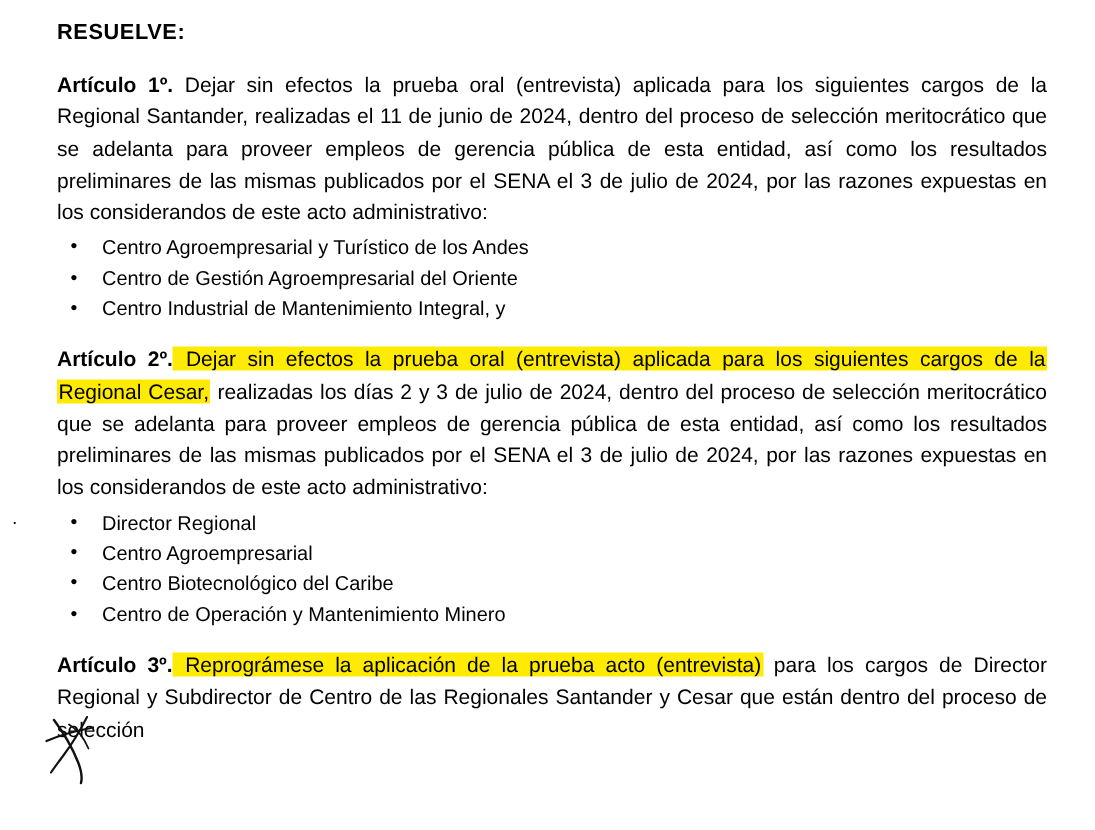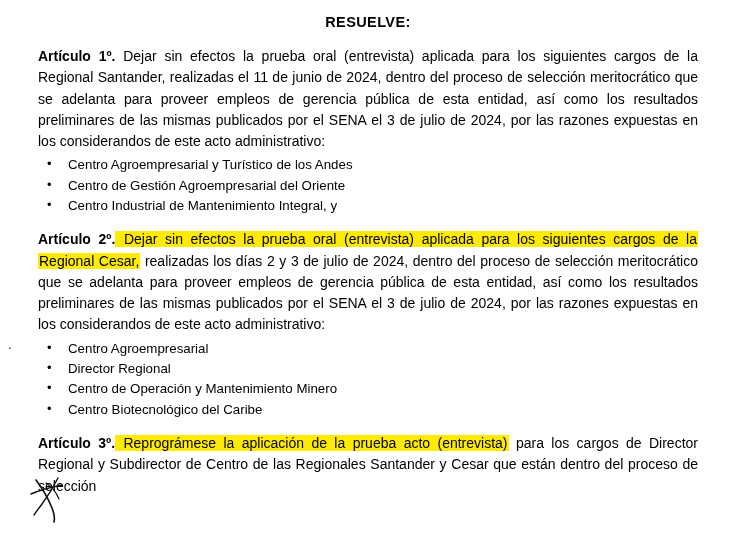--- a/index.html
+++ b/index.html
@@ -23,21 +23,20 @@
     height: 553px;
     background: #ffffff;
   }
   .doc-body {
     position: absolute;
     left: 38px;
     top: 14px;
     width: 660px;
   }
   .heading {
-    text-align: center;
     font-weight: bold;
     font-size: 14.5px;
     letter-spacing: 0.4px;
     margin-bottom: 16px;
     font-family: "Liberation Sans", sans-serif;
   }
   .para {
     font-family: "Liberation Sans", sans-serif;
     font-size: 14px;
     line-height: 1.52;
@@ -110,24 +109,24 @@
       <li>Centro de Gestión Agroempresarial del Oriente</li>
       <li>Centro Industrial de Mantenimiento Integral, y</li>
     </ul>
 
     <div class="spacer-sm"></div>
 
     <p class="para">
       <span class="lead">Artículo 2º.</span><span class="mark-pad"> Dejar sin efectos la prueba oral (entrevista) aplicada para los siguientes cargos de la Regional Cesar,</span><span> realizadas los días 2 y 3 de julio de 2024, dentro del proceso de selección meritocrático que se adelanta para proveer empleos de gerencia pública de esta entidad, así como los resultados preliminares de las mismas publicados por el SENA el 3 de julio de 2024, por las razones expuestas en los considerandos de este acto administrativo:</span>
     </p>
     <ul class="bullets">
+      <li>Director Regional</li>
       <li>Centro Agroempresarial</li>
-      <li>Director Regional</li>
+      <li>Centro Biotecnológico del Caribe</li>
       <li>Centro de Operación y Mantenimiento Minero</li>
-      <li>Centro Biotecnológico del Caribe</li>
     </ul>
 
     <div class="spacer-sm"></div>
 
     <p class="para">
       <span class="lead">Artículo 3º.</span><span class="mark-pad"> Reprográmese la aplicación de la prueba acto (entrevista)</span><span> para los cargos de Director Regional y Subdirector de Centro de las Regionales Santander y Cesar que están dentro del proceso de selección</span>
     </p>
 
   </div>
 

